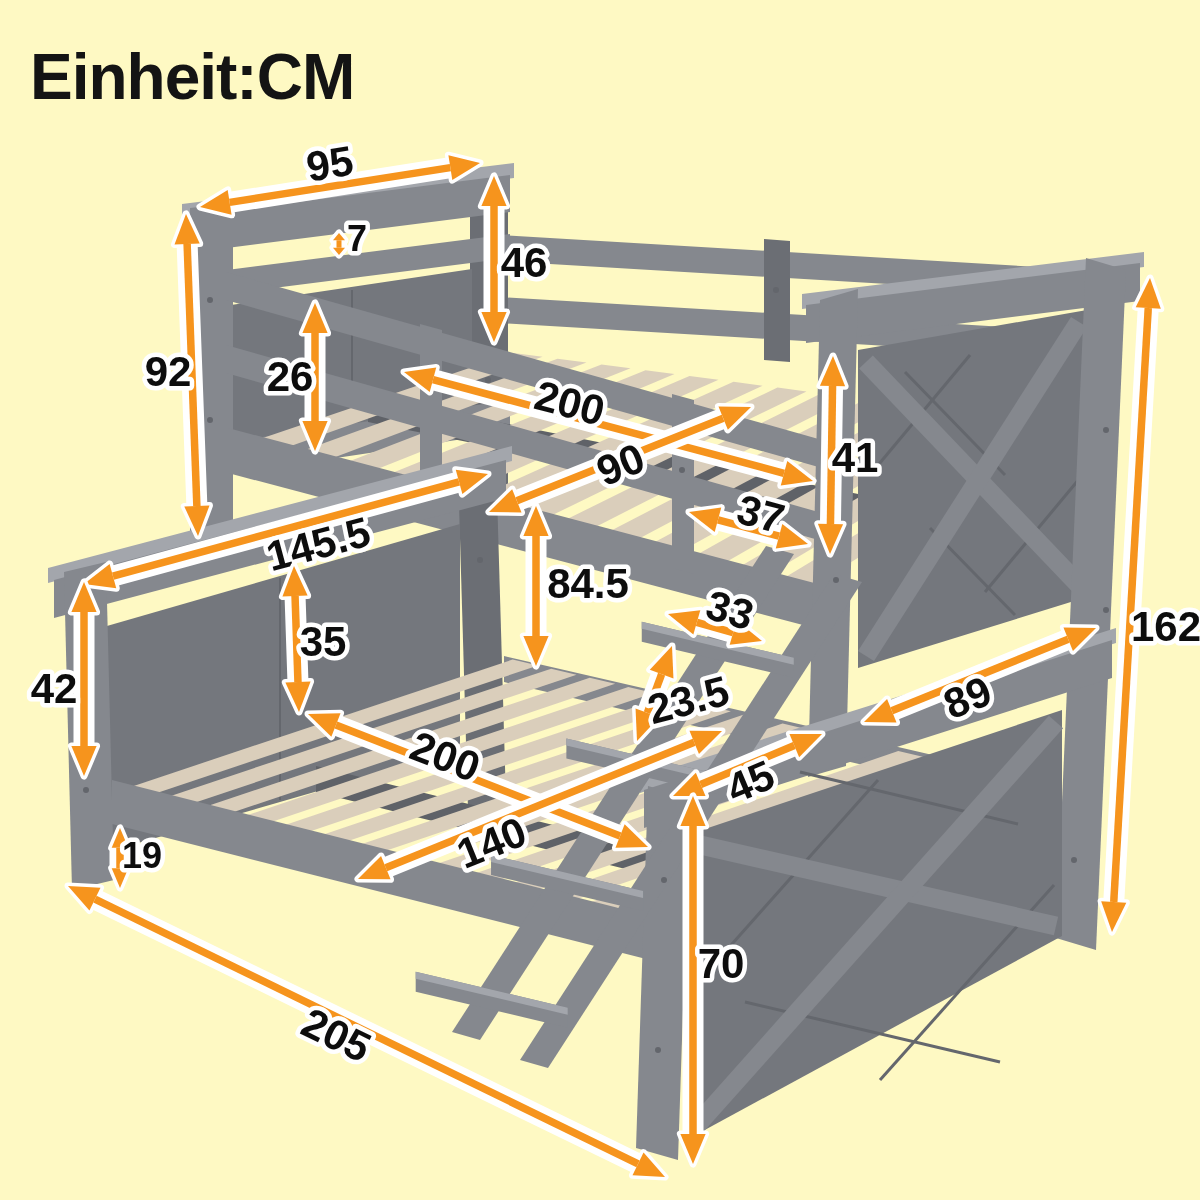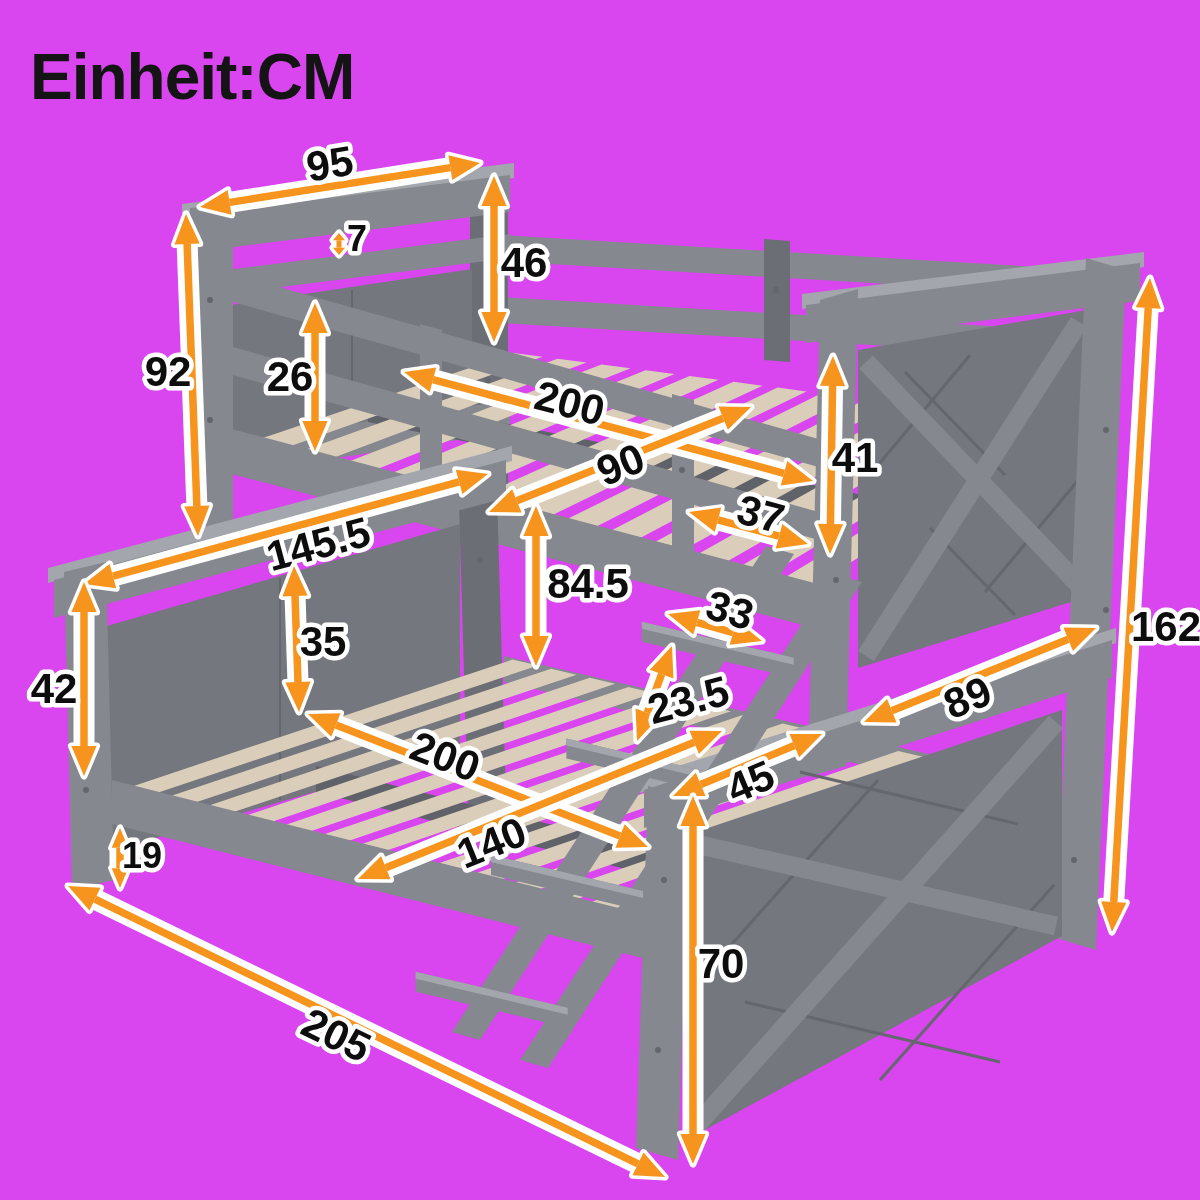--- a/index.html
+++ b/index.html
@@ -1,17 +1,17 @@
 <!DOCTYPE html>
 <html><head>
 <meta charset="utf-8">
 <style>
   html,body{margin:0;padding:0;background:#ffffff;}
   body{width:1200px;height:1200px;font-family:"Liberation Sans",sans-serif;}
-  #stage{position:relative;width:1200px;height:1200px;background:#d946ef;overflow:hidden;}
+  #stage{position:relative;width:1200px;height:1200px;background:#fef9c3;overflow:hidden;}
   svg{display:block;}
   .title-text{font-family:"Liberation Sans",sans-serif;font-size:64px;font-weight:600;fill:#141414;letter-spacing:-1px;}
   .dim-label{font-family:"Liberation Sans",sans-serif;font-weight:600;fill:#0d0d0d;stroke:#ffffff;stroke-width:9px;paint-order:stroke;stroke-linejoin:round;text-anchor:middle;}
 </style>
 </head>
 <body>
 
 <div id="stage">
   <svg id="scene" width="1200" height="1200" viewBox="0 0 1200 1200" xmlns="http://www.w3.org/2000/svg">
     <text class="title-text" x="30" y="99">Einheit:CM</text>

